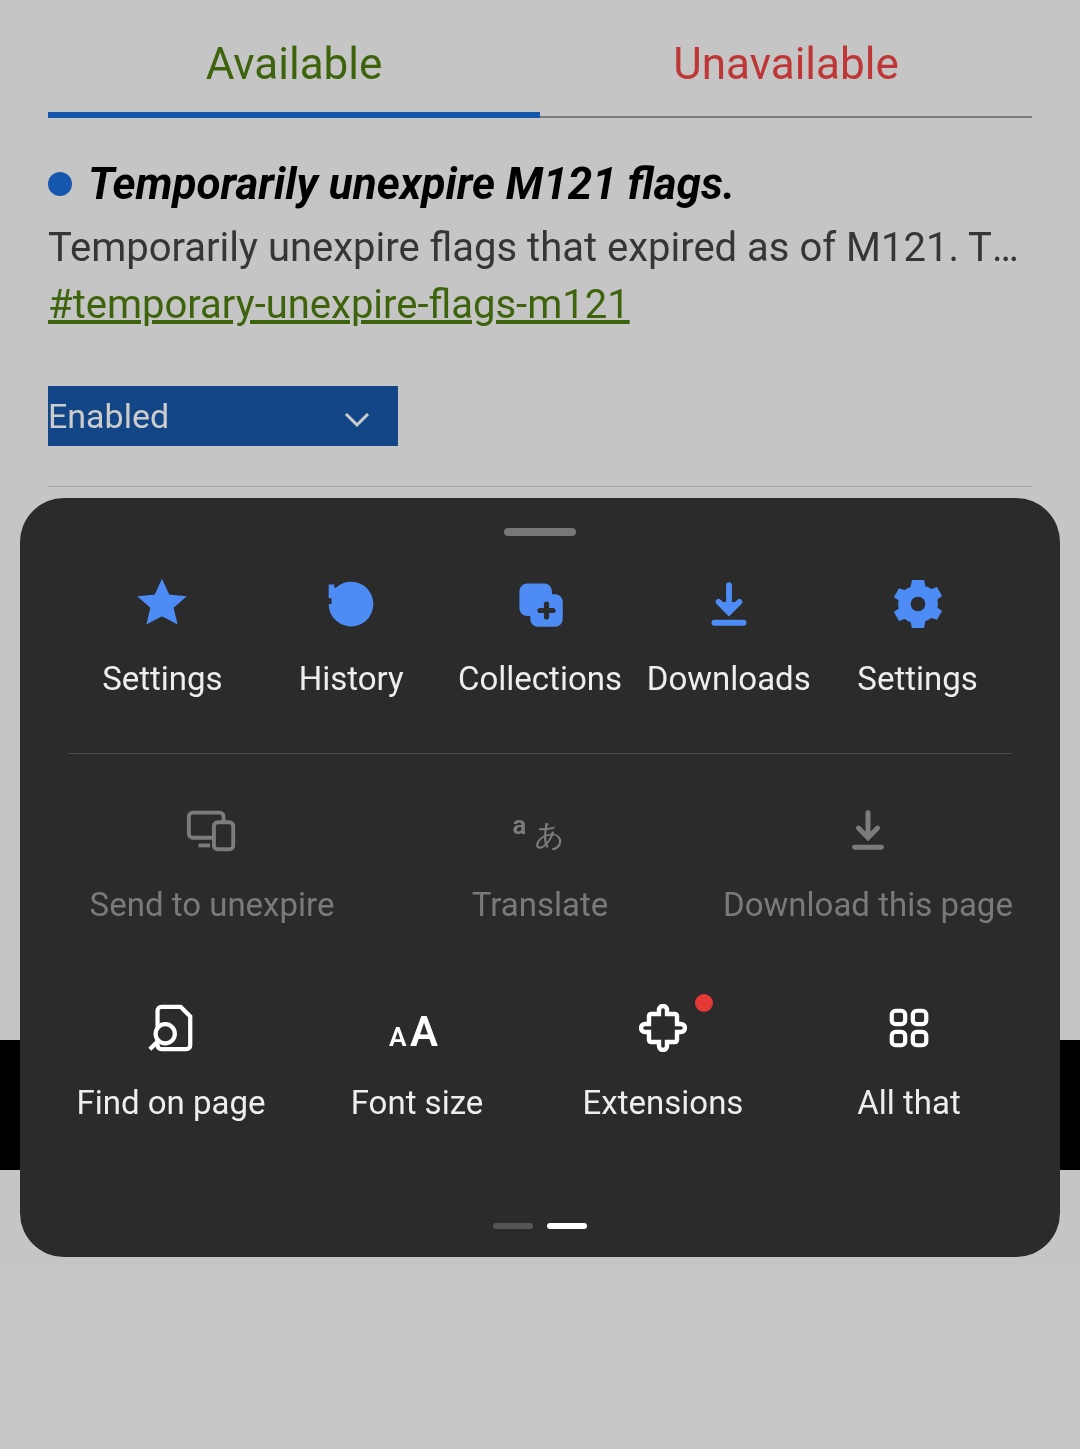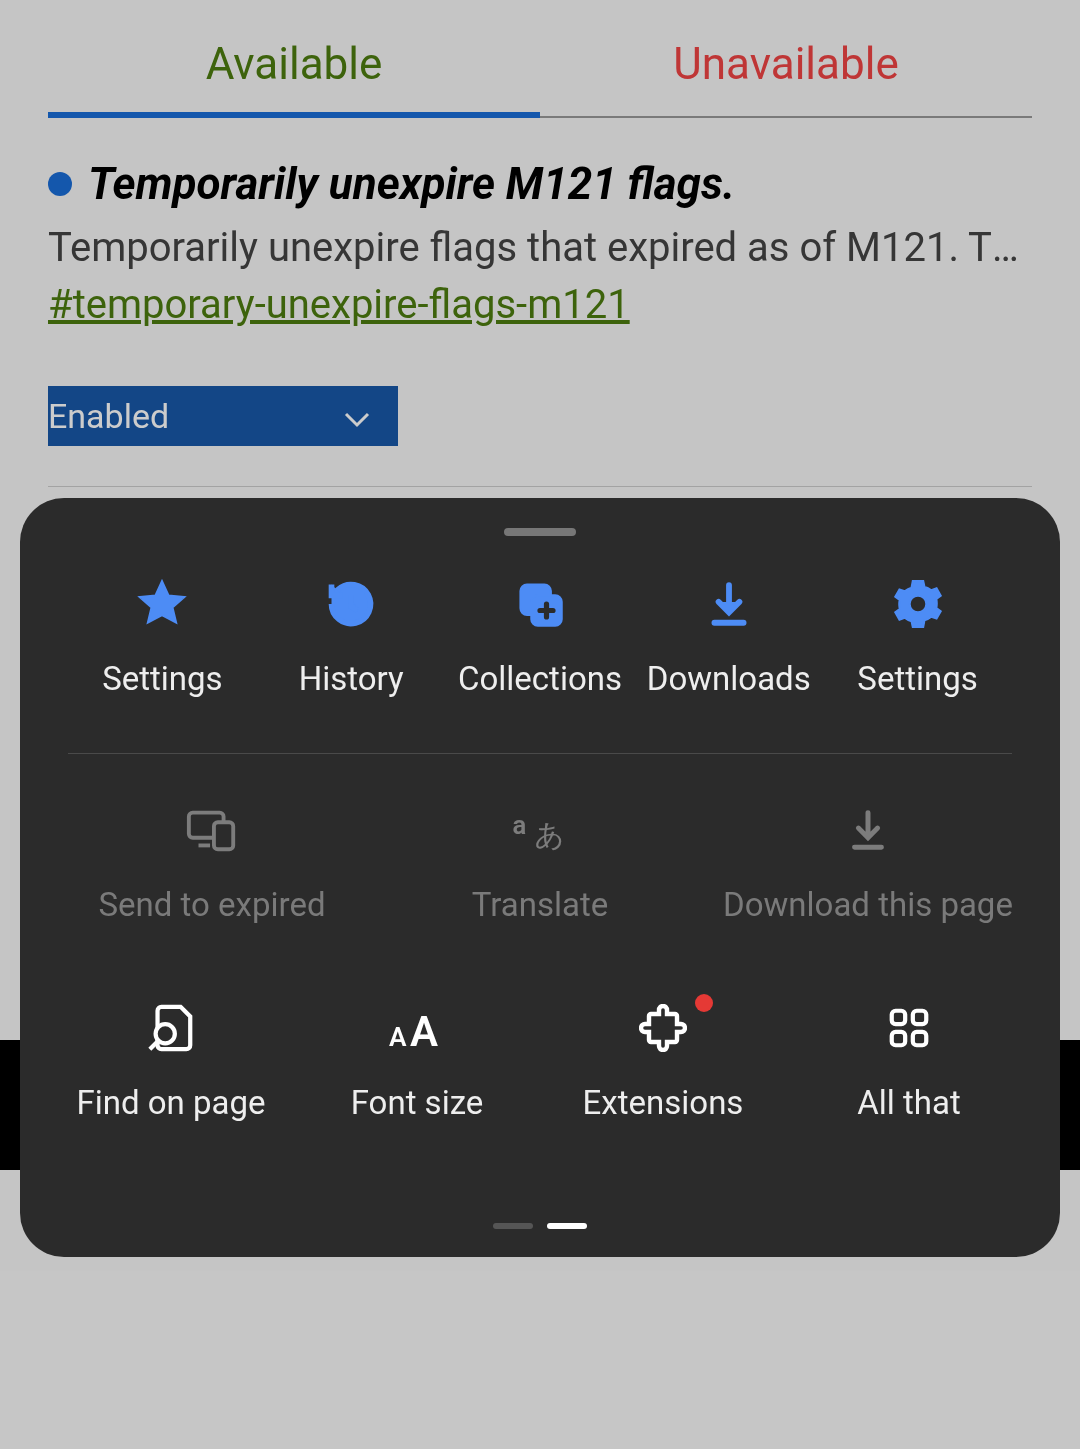--- a/index.html
+++ b/index.html
@@ -287,21 +287,21 @@
 
   <div class="row row2">
     <div class="item disabled">
       <div class="ico">
         <svg width="54" height="48" viewBox="0 0 28 24" fill="none">
             <rect x="2" y="3" width="18" height="13" rx="2" stroke="#fff" stroke-width="2"></rect>
             <rect x="15" y="8" width="10" height="14" rx="2" stroke="#fff" stroke-width="2" fill="#2b2b2b"></rect>
             <path d="M7 20h6" stroke="#fff" stroke-width="2"></path>
           </svg>
       </div>
-      <div class="lbl">Send to expired</div>
+      <div class="lbl">Send to unexpire</div>
     </div>
     <div class="item disabled">
       <div class="ico">
         <svg width="56" height="44" viewBox="0 0 30 24" fill="none">
             <text x="0" y="14" font-size="14" fill="#fff" font-weight="600">a</text>
             <text x="12" y="20" font-size="16" fill="#fff">あ</text>
           </svg>
       </div>
       <div class="lbl">Translate</div>
     </div>

